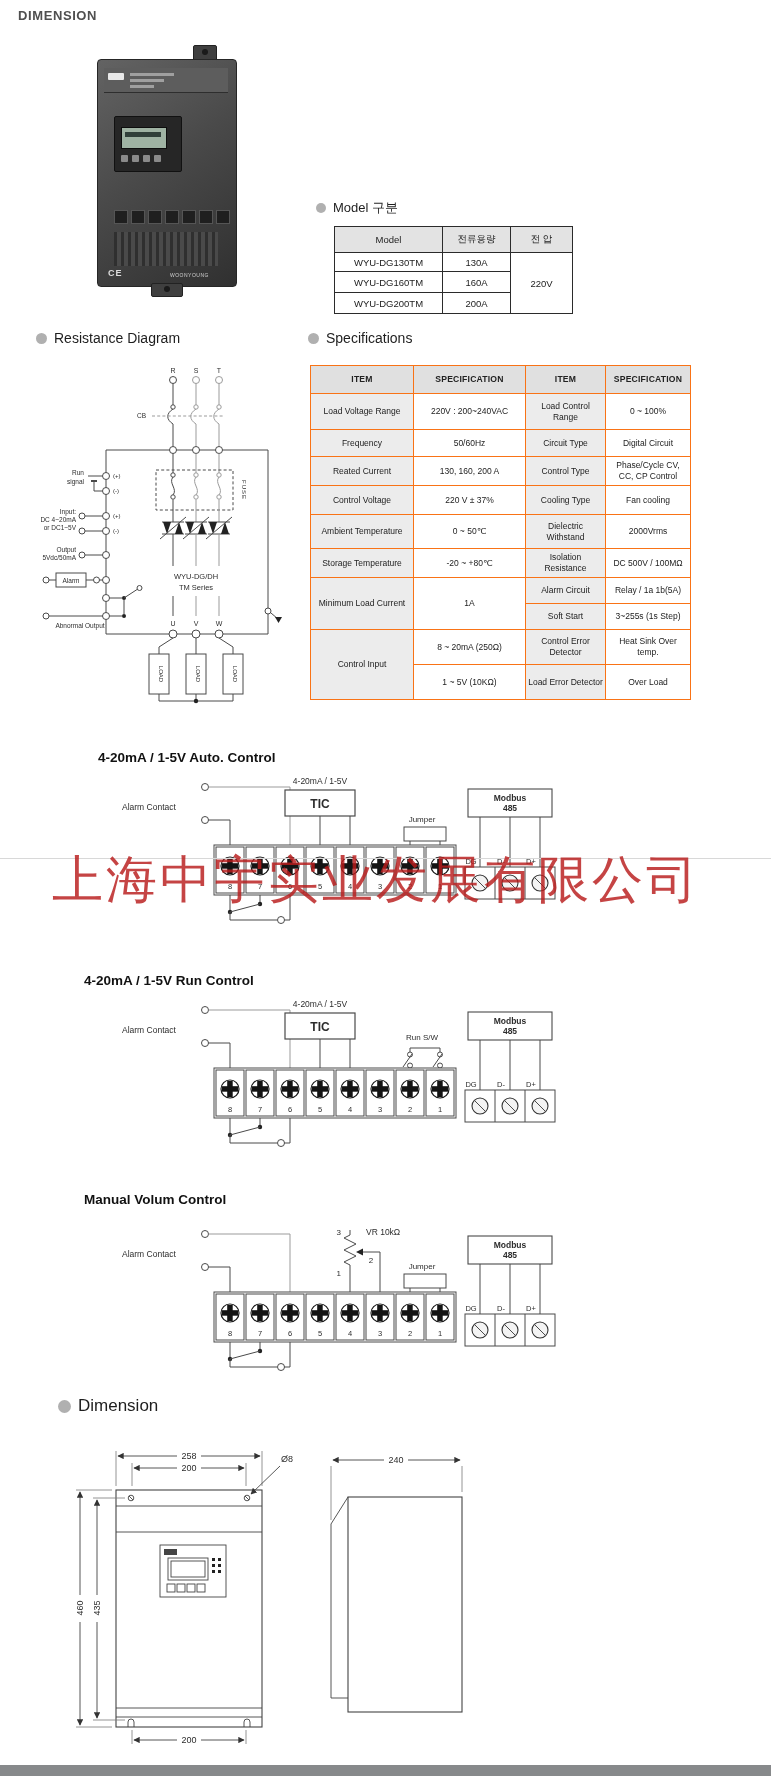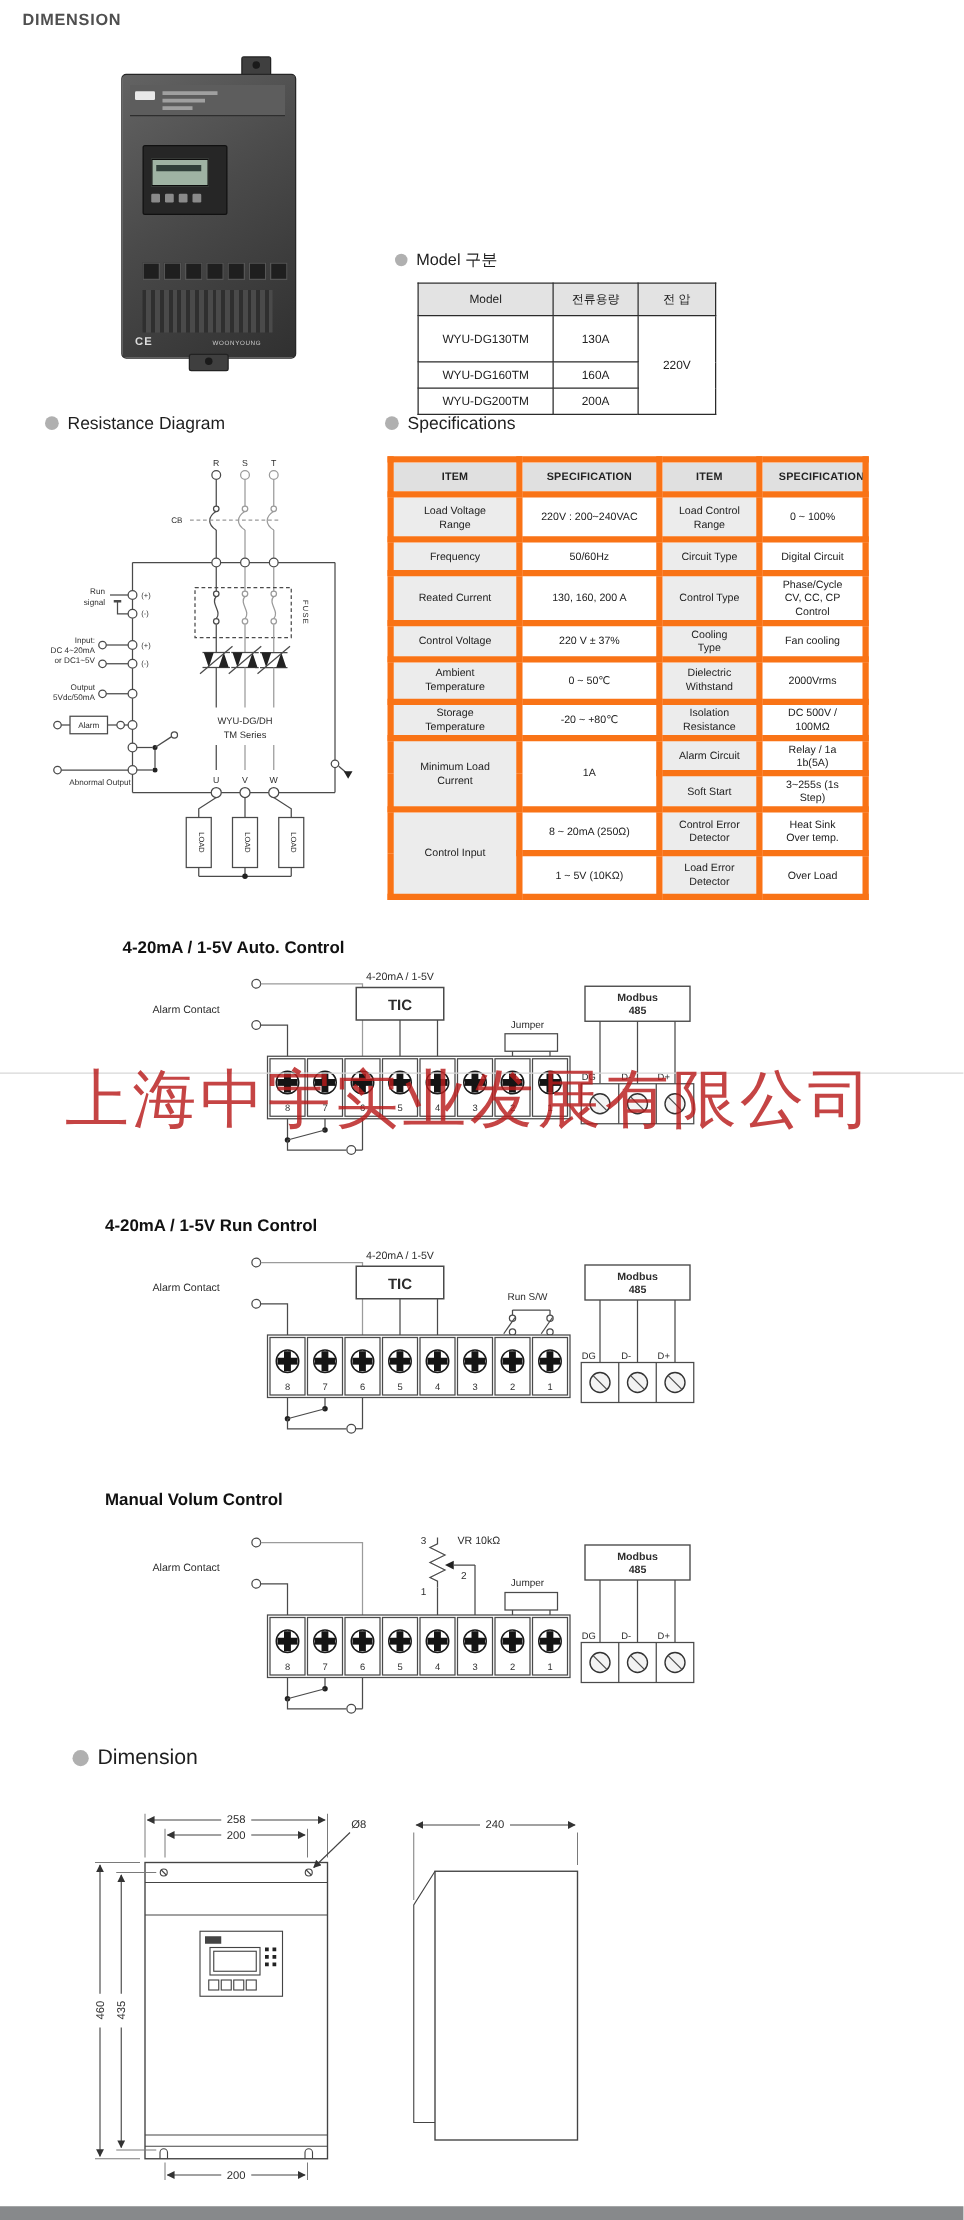--- a/index.html
+++ b/index.html
@@ -14,21 +14,21 @@
   .bullet.lg{width:13px;height:13px;}
   .sec-text{font-size:14px;color:#1e1e1e;}
   .sec-text.lg{font-size:17px;}
   .ctrl-title{font-size:13.5px;font-weight:bold;color:#111;}
   
   table{border-collapse:collapse;table-layout:fixed;}
   .model{font-size:9.5px;text-align:center;margin-left:16px;}
   .model th,.model td{border:1px solid #2b2b2b;padding:0 2px;overflow:hidden;}
   .model th{background:#e3e3e3;font-weight:normal;}
   .spec{font-size:8.5px;text-align:center;}
-  .spec th,.spec td{border:5px solid #f97316;padding:1px 13px;line-height:1.28;overflow:hidden;}
+  .spec th,.spec td{border:1px solid #f97316;padding:1px 2px;line-height:1.28;overflow:hidden;}
   .spec th{background:#e0e0e0;font-weight:bold;font-size:8.6px;letter-spacing:.2px;}
   .spec td.item{background:#ececec;}
   
   svg text{font-family:"Liberation Sans","DejaVu Sans",sans-serif;fill:#2d2d2d;}
   .ln{stroke:#4a4a4a;stroke-width:1;fill:none;}
   .lng{stroke:#9b9b9b;stroke-width:1;fill:none;}
   .dsh{stroke-dasharray:3,2.2;}
   .fw{fill:#fff;}
   .fd{fill:#222;stroke:none;}
   .screw{fill:#fff;stroke:#1a1a1a;stroke-width:1.2;}
@@ -117,21 +117,21 @@
         <col style="width:108px">
         <col style="width:68px">
         <col style="width:62px">
       </colgroup>
     <tbody>
         <tr style="height:26px">
       <th>Model</th>
       <th>전류용량</th>
       <th>전 압</th>
     </tr>
-    <tr style="height:37px">
+    <tr style="height:19px">
       <td>WYU-DG130TM</td>
       <td>130A</td>
       <td rowspan="3">220V</td>
     </tr>
     <tr style="height:21px">
       <td>WYU-DG160TM</td>
       <td>160A</td>
     </tr>
     <tr style="height:21px">
       <td>WYU-DG200TM</td>

